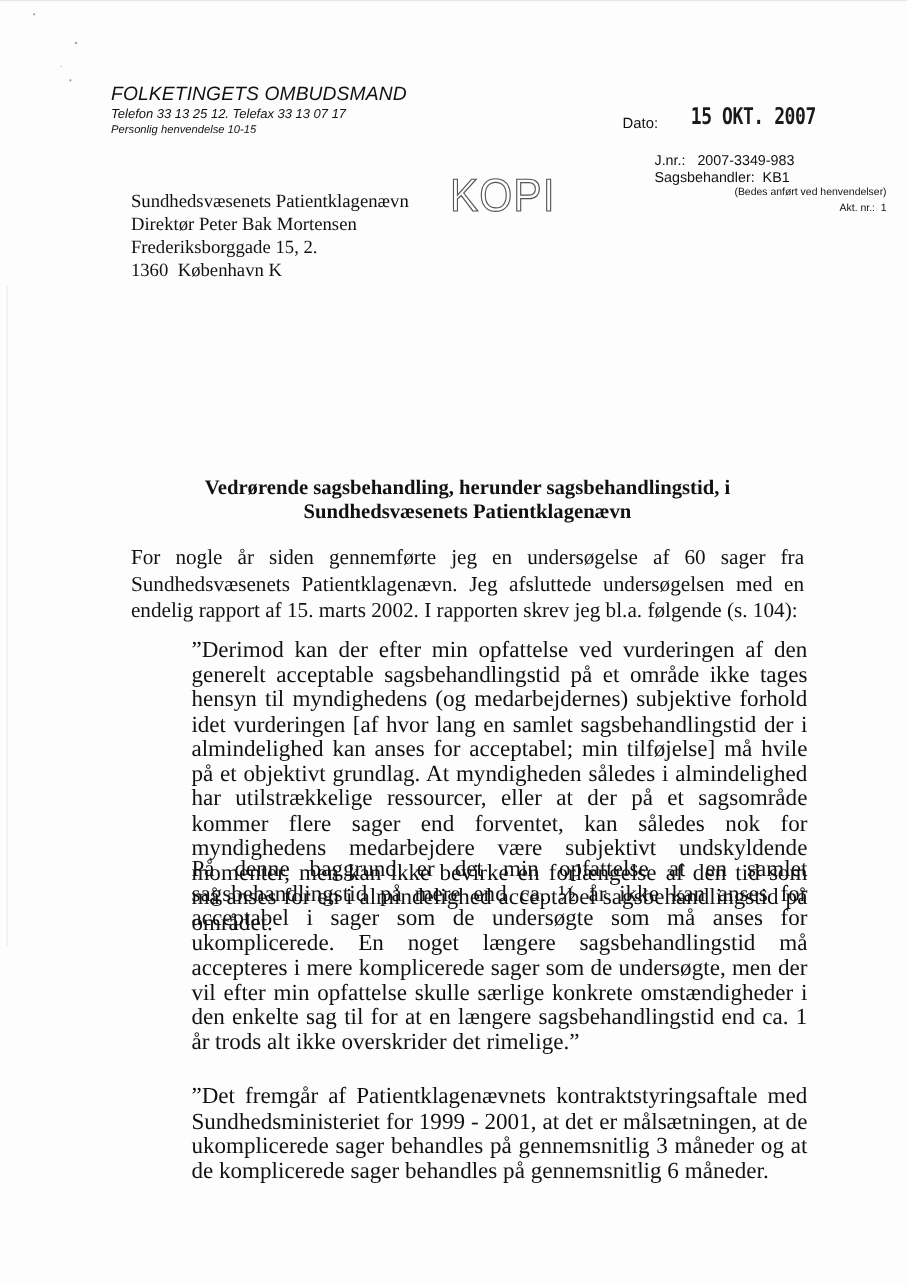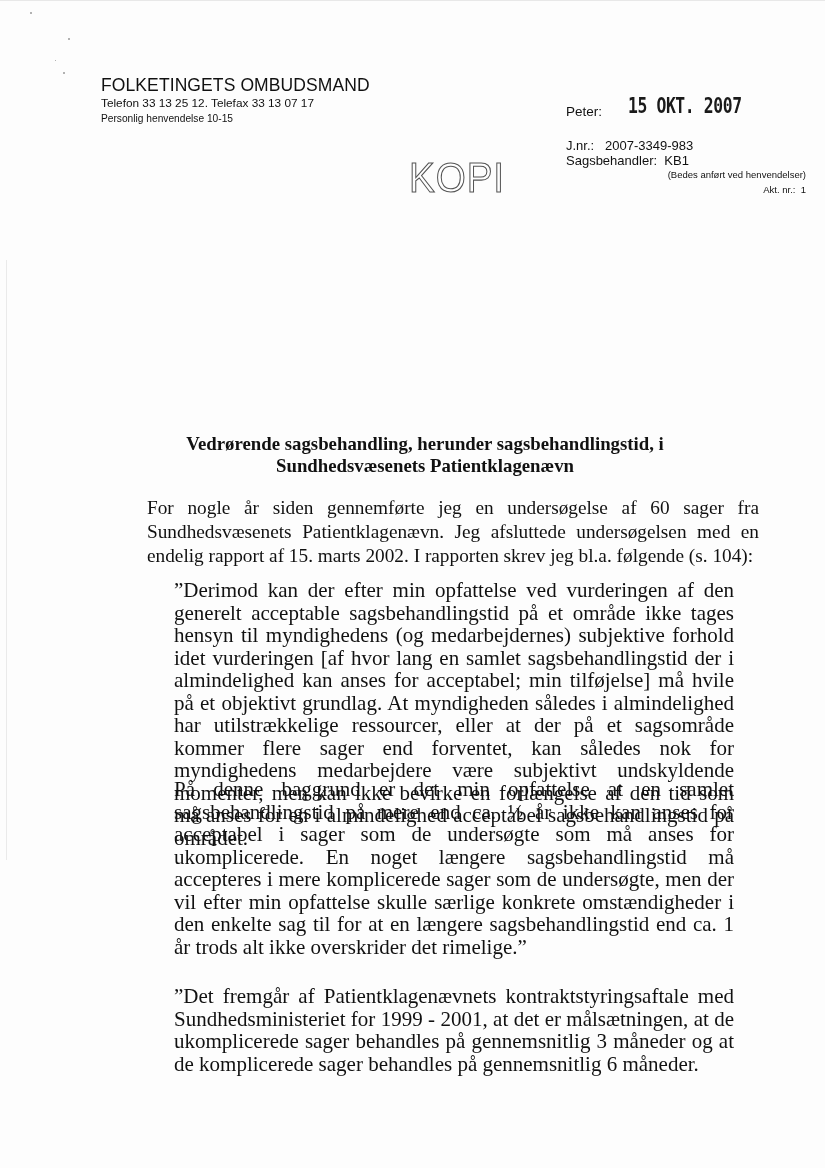--- a/index.html
+++ b/index.html
@@ -5,40 +5,40 @@
   html, body { margin: 0; padding: 0; background: #ffffff; }
   body { width: 825px; height: 1168px; position: relative; overflow: hidden; color: #111; }
   .page { position: absolute; left: 0; top: 0; width: 825px; height: 1168px; background: #fdfdfd; }
   .scan-edge-top { position: absolute; left: 0; top: 0; width: 825px; height: 1px; background: #e8e8e8; }
   .scan-edge-left { position: absolute; left: 6px; top: 260px; width: 1px; height: 600px; background: #eaeaea; }
   .speck { position: absolute; width: 2px; height: 2px; background: #999; border-radius: 1px; }
 
   .sans { font-family: "Liberation Sans", sans-serif; }
   .serif { font-family: "Liberation Serif", serif; }
 
-  .org { position: absolute; left: 101px; top: 75px; }
+  .org { position: absolute; left: 101px; top: 75px; font-style: italic; }
   .org-name { font-size: 17.5px; letter-spacing: 0.1px; line-height: 20px; }
   .org-line { font-size: 11.8px; line-height: 16px; }
   .org-line.small { font-size: 10.2px; line-height: 15px; }
 
   .meta { position: absolute; left: 566px; top: 92px; width: 240px; }
   .dato-row { position: relative; height: 36px; }
   .dato-label { position: absolute; left: 0; top: 12px; font-size: 13.5px; }
   .dato-stamp { position: absolute; left: 62px; top: 2px; font-family: "DejaVu Sans Mono", monospace; font-weight: bold; font-size: 21px; letter-spacing: -0.5px; transform: scaleX(0.78); transform-origin: left; color: #1a1a1a; }
-  .meta-line { font-size: 13px; line-height: 15px; }
+  .meta-line { font-size: 13px; line-height: 15px; margin-left: 29px; }
   .meta-line.small { font-size: 9.5px; line-height: 13px; text-align: right; }
   .meta-gap { height: 10px; }
 
   .recipient { position: absolute; left: 119px; top: 172px; font-size: 17px; line-height: 21px; }
 
   .kopi { position: absolute; left: 409px; top: 156px; font-family: "Liberation Sans", sans-serif; font-size: 42px; line-height: 44px; letter-spacing: 1px; color: #fff; -webkit-text-stroke: 1.1px #555; transform: scaleX(0.92); transform-origin: left; }
 
   .body-text { position: absolute; left: 119px; width: 612px; font-size: 19.3px; line-height: 24px; text-align: justify; }
   .heading { top: 433px; font-weight: bold; font-size: 18.8px; line-height: 22px; text-align: center; }
-  .para1 { top: 496px; margin-left: 28px; }
+  .para1 { top: 496px; }
   .quote { position: absolute; left: 174px; width: 560px; font-size: 21px; line-height: 22.5px; text-align: justify; }
   .quote1 { top: 579px; }
   .quote2 { top: 778px; }
   .para2 { top: 915px; }
   .quote3 { top: 985px; }
 </style>
 </head>
 <body>
 
 <div class="page">
@@ -50,31 +50,37 @@
   <div class="speck" style="left:55px;top:60px;width:1px;height:1px"></div>
 
   <div class="org sans">
     <div class="org-name">FOLKETINGETS OMBUDSMAND</div>
     <div class="org-line">Telefon 33 13 25 12. Telefax 33 13 07 17</div>
     <div class="org-line small">Personlig henvendelse 10-15</div>
   </div>
 
   <div class="meta sans">
     <div class="dato-row">
-      <span class="dato-label">Peter:</span>
+      <span class="dato-label">Dato:</span>
       <span class="dato-stamp">15 OKT. 2007</span>
     </div>
     <div class="meta-gap"></div>
     <div class="meta-line" style="white-space:pre">J.nr.:   2007-3349-983</div>
     <div class="meta-line" style="white-space:pre">Sagsbehandler:  KB1</div>
     <div class="meta-line small">(Bedes anført ved henvendelser)</div>
     <div class="meta-line small" style="white-space:pre; margin-top:2px">Akt. nr.:  1</div>
   </div>
 
   <div class="kopi">KOPI</div>
 
+  <div class="recipient serif">
+    <div>Sundhedsvæsenets Patientklagenævn</div>
+    <div>Direktør Peter Bak Mortensen</div>
+    <div>Frederiksborggade 15, 2.</div>
+    <div style="white-space:pre">1360  København K</div>
+  </div>
 
   <div class="body-text heading serif">Vedrørende sagsbehandling, herunder sagsbehandlingstid, i Sundhedsvæsenets Patientklagenævn</div>
   <div class="body-text para1 serif">For nogle år siden gennemførte jeg en undersøgelse af 60 sager fra Sundhedsvæsenets Patientklagenævn. Jeg afsluttede undersøgelsen med en endelig rapport af 15. marts 2002.  I rapporten skrev jeg bl.a. følgende (s. 104):</div>
   <div class="quote quote1 serif">”Derimod kan der efter min opfattelse ved vurderingen af den generelt acceptable sagsbehandlingstid på et område ikke tages hensyn til myndighedens (og medarbejdernes) subjektive forhold idet vurderingen [af hvor lang en samlet sagsbehandlingstid der i almindelighed kan anses for acceptabel; min tilføjelse] må hvile på et objektivt grundlag. At myndigheden således i almindelighed har utilstrækkelige ressourcer, eller at der på et sagsområde kommer flere sager end forventet, kan således nok for myndighedens medarbejdere være subjektivt undskyldende momenter, men kan ikke bevirke en forlængelse af den tid som må anses for en i almindelighed acceptabel sagsbehandlingstid på området.</div>
   <div class="quote quote2 serif">På denne baggrund er det min opfattelse at en samlet sagsbehandlingstid på mere end ca. ½ år ikke kan anses for acceptabel i sager som de undersøgte som må anses for ukomplicerede. En noget længere sagsbehandlingstid må accepteres i mere komplicerede sager som de undersøgte, men der vil efter min opfattelse skulle særlige konkrete omstændigheder i den enkelte sag til for at en længere sagsbehandlingstid end ca. 1 år trods alt ikke overskrider det rimelige.”</div>
   <div class="quote quote3 serif">”Det fremgår af Patientklagenævnets kontraktstyringsaftale med Sundhedsministeriet for 1999 - 2001, at det er målsætningen, at de ukomplicerede sager behandles på gennemsnitlig 3 måneder og at de komplicerede sager behandles på gennemsnitlig 6 måneder.</div>
 </div>
 
 </body></html>

